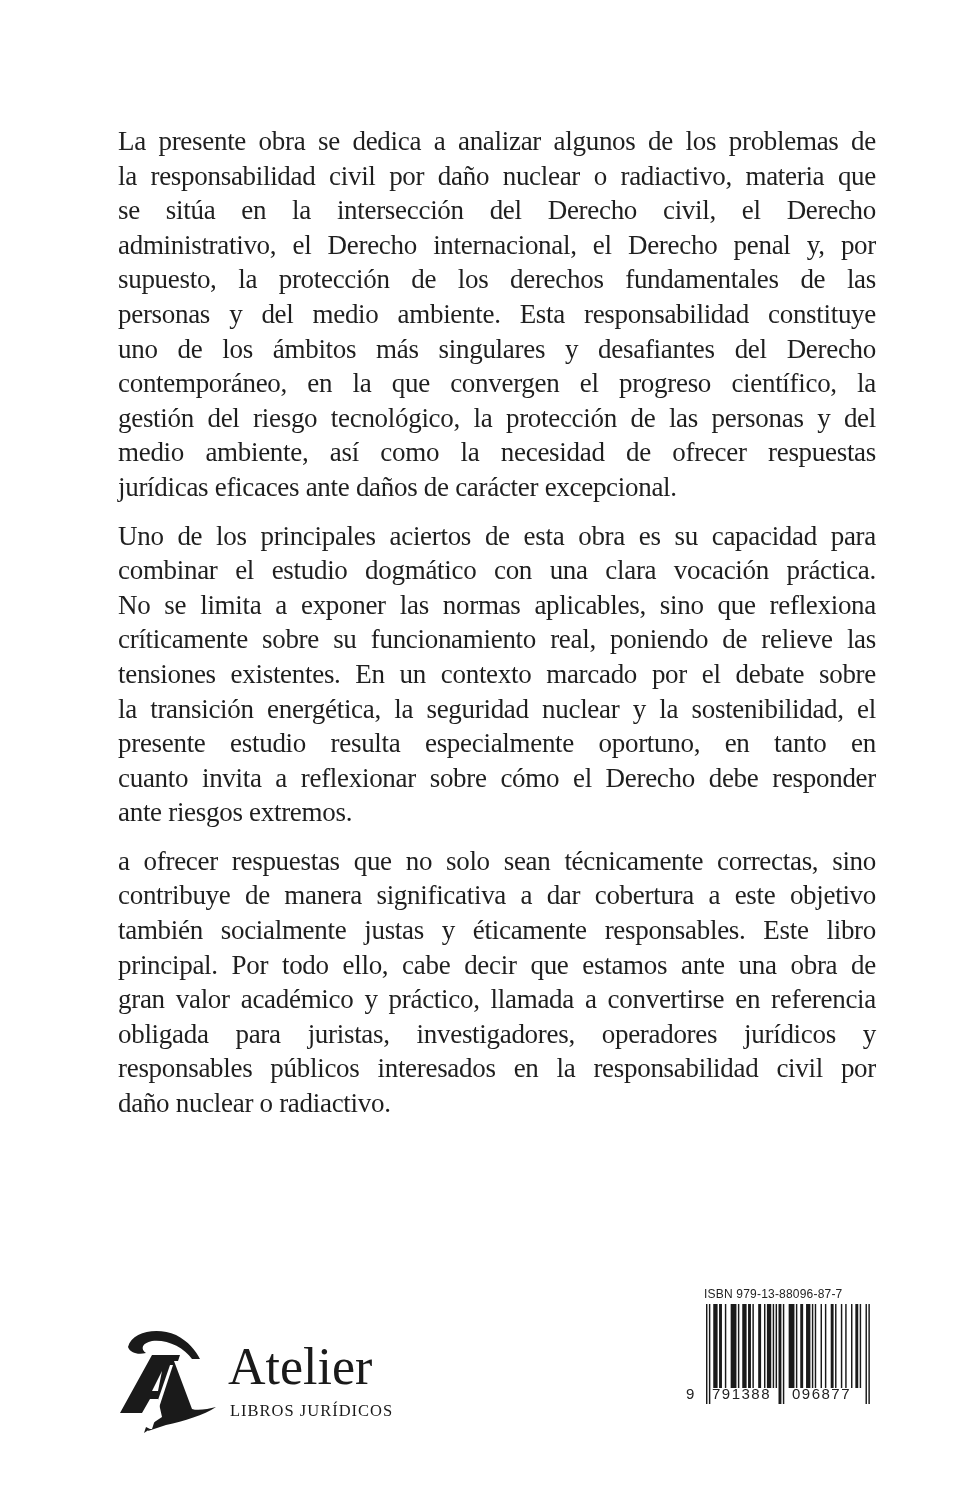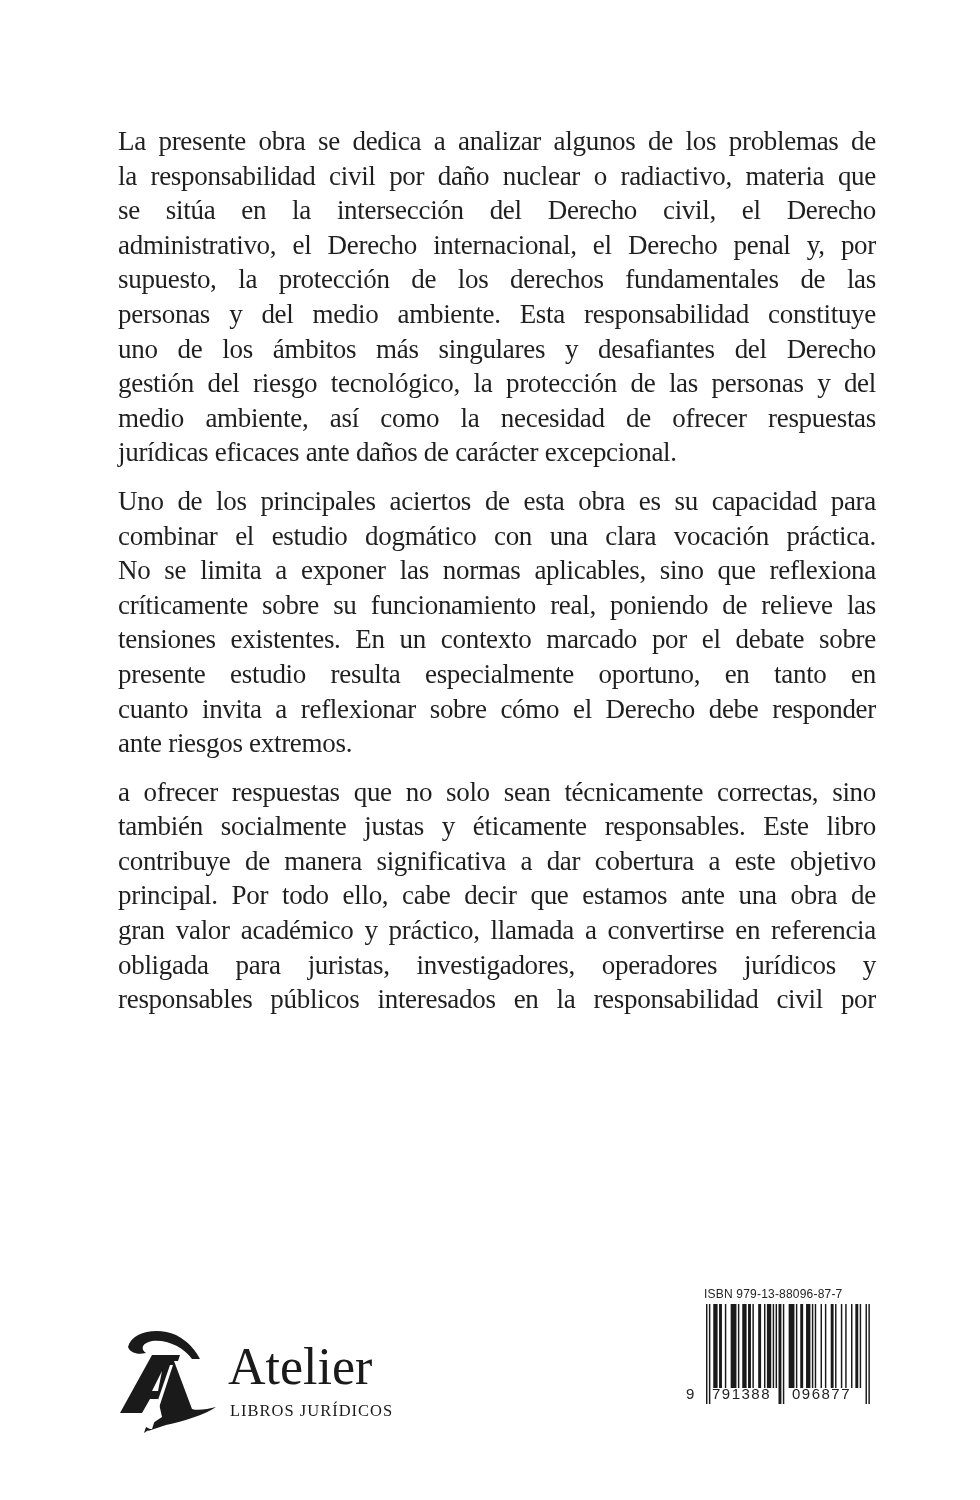--- a/index.html
+++ b/index.html
@@ -68,20 +68,23 @@
         <span class="line">
           <span class="line-inner">supuesto, la protección de los derechos fundamentales de las</span>
         </span>
         <span class="line">
           <span class="line-inner">personas y del medio ambiente. Esta responsabilidad constituye</span>
         </span>
         <span class="line">
           <span class="line-inner">uno de los ámbitos más singulares y desafiantes del Derecho</span>
         </span>
         <span class="line">
+          <span class="line-inner">contemporáneo, en la que convergen el progreso científico, la</span>
+        </span>
+        <span class="line">
           <span class="line-inner">gestión del riesgo tecnológico, la protección de las personas y del</span>
         </span>
         <span class="line">
           <span class="line-inner">medio ambiente, así como la necesidad de ofrecer respuestas</span>
         </span>
         <span class="line last">
           <span class="line-inner">jurídicas eficaces ante daños de carácter excepcional.</span>
         </span>
       </div>
       <div class="para">
@@ -94,50 +97,56 @@
         <span class="line">
           <span class="line-inner">No se limita a exponer las normas aplicables, sino que reflexiona</span>
         </span>
         <span class="line">
           <span class="line-inner">críticamente sobre su funcionamiento real, poniendo de relieve las</span>
         </span>
         <span class="line">
           <span class="line-inner">tensiones existentes. En un contexto marcado por el debate sobre</span>
         </span>
         <span class="line">
+          <span class="line-inner">la transición energética, la seguridad nuclear y la sostenibilidad, el</span>
+        </span>
+        <span class="line">
           <span class="line-inner">presente estudio resulta especialmente oportuno, en tanto en</span>
         </span>
         <span class="line">
           <span class="line-inner">cuanto invita a reflexionar sobre cómo el Derecho debe responder</span>
         </span>
         <span class="line last">
           <span class="line-inner">ante riesgos extremos.</span>
         </span>
       </div>
       <div class="para">
         <span class="line">
           <span class="line-inner">a ofrecer respuestas que no solo sean técnicamente correctas, sino</span>
         </span>
         <span class="line">
+          <span class="line-inner">contribuye de manera significativa a dar cobertura a este objetivo</span>
+        </span>
+        <span class="line">
           <span class="line-inner">también socialmente justas y éticamente responsables. Este libro</span>
         </span>
         <span class="line">
-          <span class="line-inner">contribuye de manera significativa a dar cobertura a este objetivo</span>
-        </span>
-        <span class="line">
           <span class="line-inner">principal. Por todo ello, cabe decir que estamos ante una obra de</span>
         </span>
         <span class="line">
           <span class="line-inner">gran valor académico y práctico, llamada a convertirse en referencia</span>
         </span>
         <span class="line">
           <span class="line-inner">obligada para juristas, investigadores, operadores jurídicos y</span>
         </span>
         <span class="line">
           <span class="line-inner">responsables públicos interesados en la responsabilidad civil por</span>
+        </span>
+        <span class="line last">
+          <span class="line-inner">daño nuclear o radiactivo.</span>
         </span>
       </div>
     </div>
 
   <div class="logo">
     <svg width="100" height="110" viewBox="0 0 100 110">
 
       <path d="M10 22 C 14 6, 40 2, 58 10 C 70 16, 78 26, 82 34 L 74 34 C 66 22, 48 14, 34 16 C 24 18, 22 24, 28 28 C 20 30, 12 28, 10 22 Z" fill="#1a1a1a"></path>
 
       <path d="M2 88 L 34 30 L 62 30 L 60 36 L 56 36 L 74 84 C 80 86, 90 84, 98 82 C 86 90, 66 96, 48 100 L 30 106 L 32 100 L 44 92 L 40 74 L 32 74 L 24 88 Z M 34 66 L 40 66 L 44 46 Z" fill="#1a1a1a"></path>

